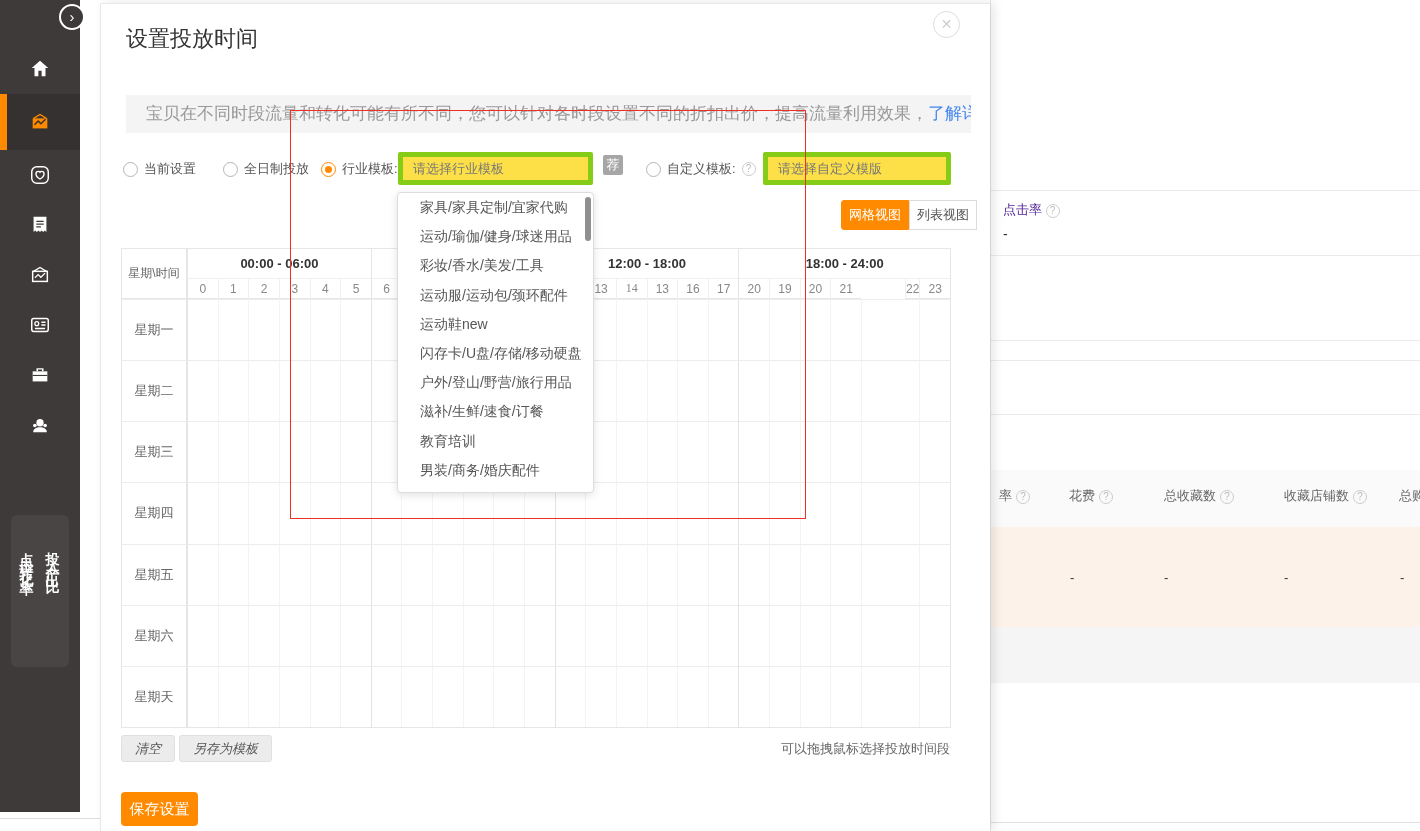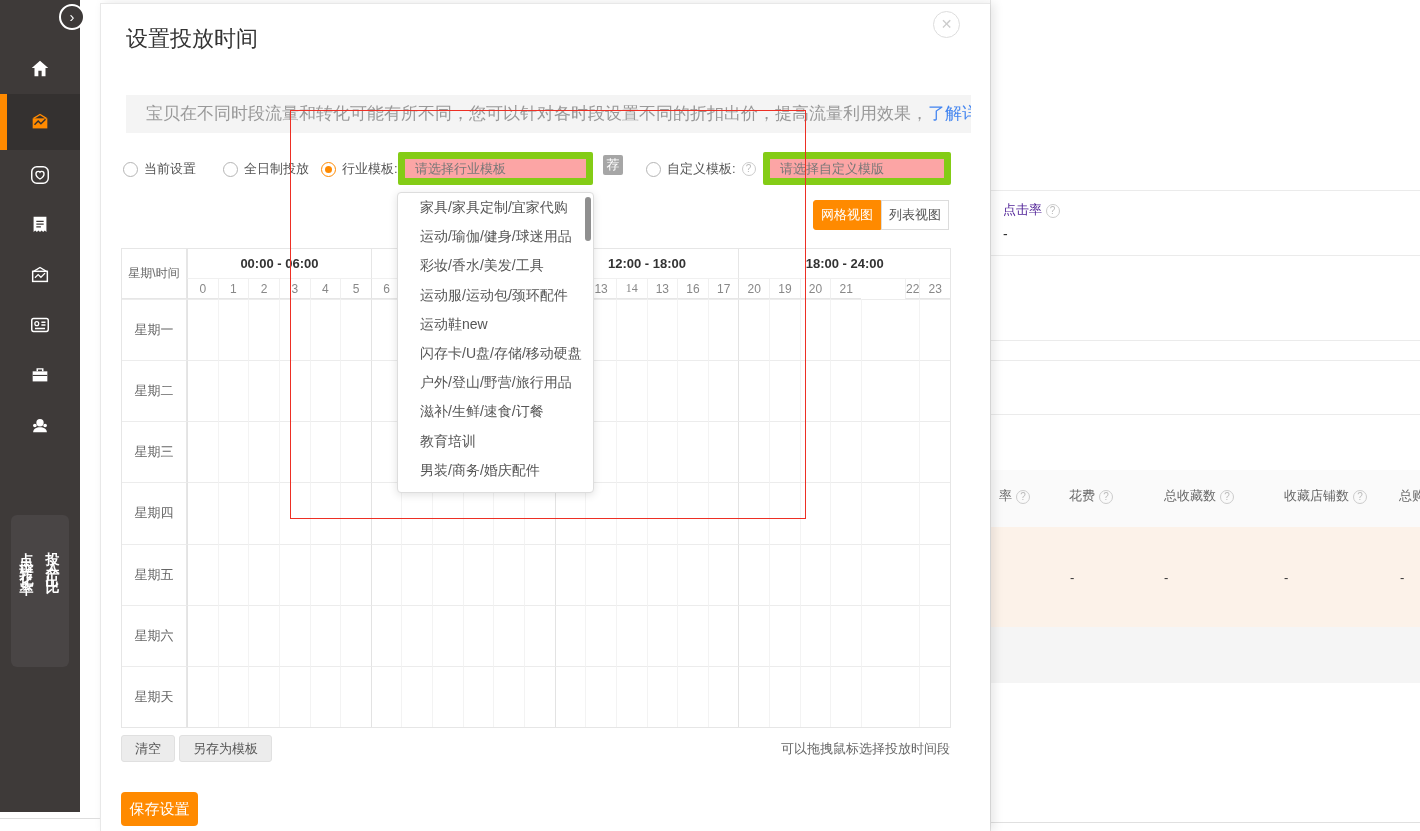--- a/index.html
+++ b/index.html
@@ -30,52 +30,52 @@
   .modal-title { position:absolute; left:25px; top:20px; font-size:22px; color:#333; font-weight:500; }
   .banner { position:absolute; left:25px; top:91px; width:845px; height:38px; background:#f4f4f4;
     font-size:17px; color:#999; line-height:38px; padding-left:20px; white-space:nowrap; overflow:hidden; }
   .banner a { color:#4586f0; text-decoration:none; cursor:pointer; }
 
   .opt-row { position:absolute; left:0; top:148px; width:890px; height:34px; font-size:13px; color:#555; }
   .radio-item { position:absolute; display:flex; align-items:center; gap:6px; height:34px; cursor:pointer; }
   .rdot { width:15px; height:15px; border:1px solid #b5b5b5; border-radius:50%; background:#fff; flex:none; }
   .rdot.sel { border:1px solid #ff8a00; position:relative; }
   .rdot.sel::after { content:""; position:absolute; left:3px; top:3px; width:7px; height:7px; border-radius:50%; background:#ff8a00; }
-  .txt-input { position:absolute; height:33px; border:7px solid #84cc16; border-radius:2px; font-size:13px;
-    padding-left:10px; color:#666; font-family:inherit; background:#fca5a5; }
+  .txt-input { position:absolute; height:33px; border:5px solid #84cc16; border-radius:2px; font-size:13px;
+    padding-left:10px; color:#666; font-family:inherit; background:#fde047; }
   .txt-input::placeholder { color:#777; }
   .rec-badge { position:absolute; left:502px; top:3px; width:20px; height:20px; background:#a6a6a6; color:#fff;
     font-size:13px; text-align:center; line-height:20px; border-radius:2px; }
   .help { display:inline-block; width:14px; height:14px; border:1px solid #ccc; border-radius:50%; color:#bbb;
     font-size:10px; line-height:12px; text-align:center; vertical-align:middle; }
   .help::after { content:"?"; }
 
   .view-toggle { position:absolute; left:712px; top:196px; display:flex; }
   .vt-btn { width:68px; height:30px; font-size:13px; text-align:center; line-height:28px; cursor:pointer;
     border:1px solid #dcdcdc; background:#fff; color:#555; }
-  .vt-btn.active { background:#ff8a00; border-color:#ff8a00; color:#fff; border-radius:3px 0 0 3px; }
+  .vt-btn.active { background:#ff8a00; border-color:#ff8a00; color:#fff; border-radius:3px 0 0 3px;margin-left:28px; }
 
   
   .grid { position:absolute; left:20px; top:244px; width:830px; height:480px; display:grid;
     grid-template-columns:65px repeat(24,1fr); grid-template-rows:30px 20px repeat(7,1fr);
     border:1px solid #e6e6e6; font-size:13px; }
   .gcorner { grid-row:1 / span 2; grid-column:1; display:flex; align-items:center; justify-content:center;
     color:#666; border-right:1px solid #e6e6e6; border-bottom:1px solid #e6e6e6; font-size:12px; }
   .gblock { grid-row:1; display:flex; align-items:center; justify-content:center; font-weight:bold; color:#333;
     border-left:1px solid #e6e6e6; border-bottom:1px solid #f0f0f0; }
   .gblock:first-of-type { border-left:none; }
   .ghour { grid-row:2; display:flex; align-items:center; justify-content:center; font-size:12px; color:#888;
     border-left:1px solid #f0f0f0; border-bottom:1px solid #e6e6e6; }
   .gday { grid-column:1; display:flex; align-items:center; justify-content:center; color:#666;
     border-right:1px solid #e6e6e6; border-top:1px solid #ececec; }
   .gcell { border-left:1px solid #f3f3f3; border-top:1px solid #ececec; cursor:pointer; }
   .gcell.b6, .ghour.b6 { border-left-color:#e3e3e3; }
 
   .foot-btn { position:absolute; top:731px; height:27px; background:#ececec; border:1px solid #e0e0e0; border-radius:3px;
-    font-size:13px; color:#555; padding:0 13px; line-height:25px; cursor:pointer; }
+    font-size:13px; color:#555; padding:0 13px; line-height:25px; cursor:pointer;font-style:italic; }
   .drag-hint { position:absolute; right:40px; top:736px; font-size:13px; color:#666; }
   .save-btn { position:absolute; left:20px; top:788px; width:77px; height:34px; background:#ff8a00; border:none;
     border-radius:4px; color:#fff; font-size:15px; cursor:pointer; font-family:inherit; }
 
   
   .dropdown { position:absolute; left:397px; top:192px; width:197px; height:301px; background:#fff;
     border:1px solid #ddd; border-radius:4px; box-shadow:0 2px 8px rgba(0,0,0,.12); overflow:hidden; z-index:50; }
   .dropdown ul { list-style:none; }
   .dropdown li { height:29.2px; line-height:29.2px; padding-left:22px; font-size:14px; color:#555; cursor:pointer; white-space:nowrap; }
   .dd-thumb { position:absolute; right:2px; top:4px; width:6px; height:44px; background:#8f8f8f; border-radius:3px; cursor:pointer; }

